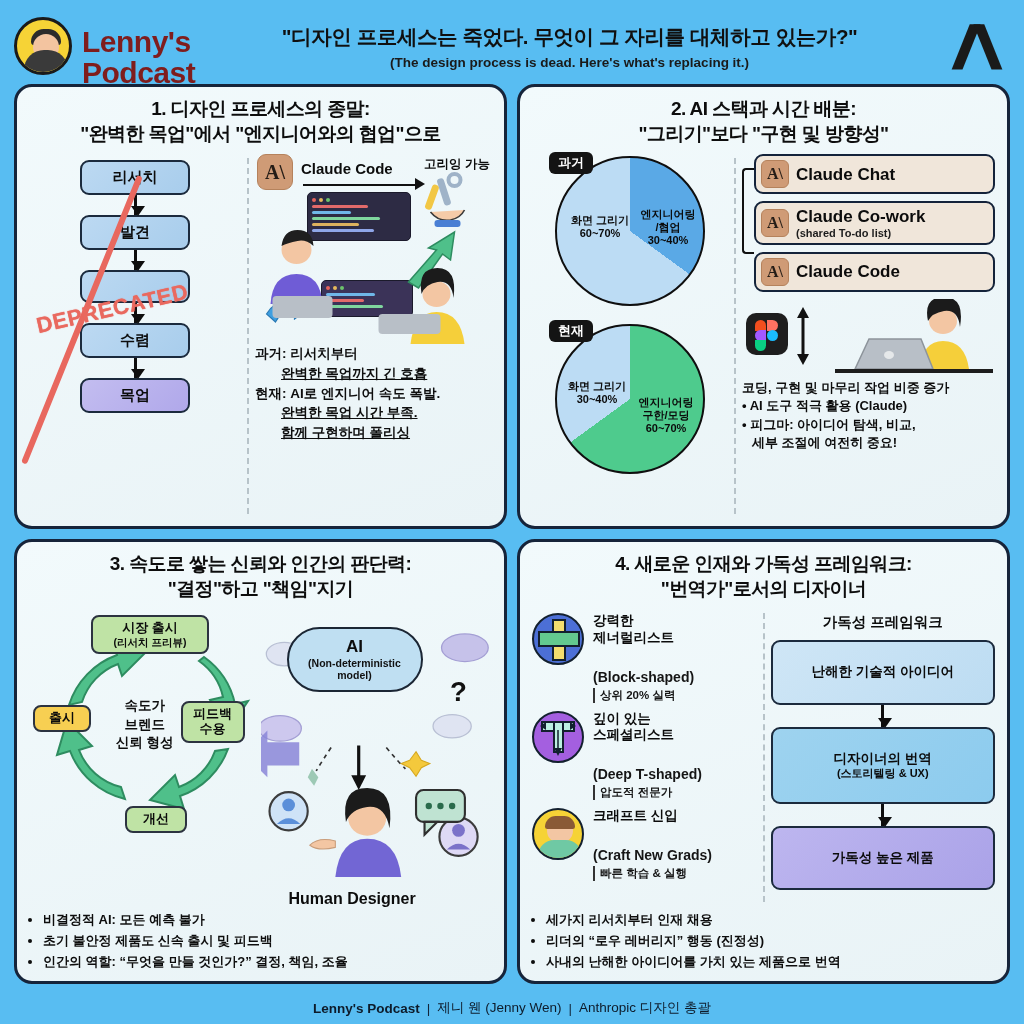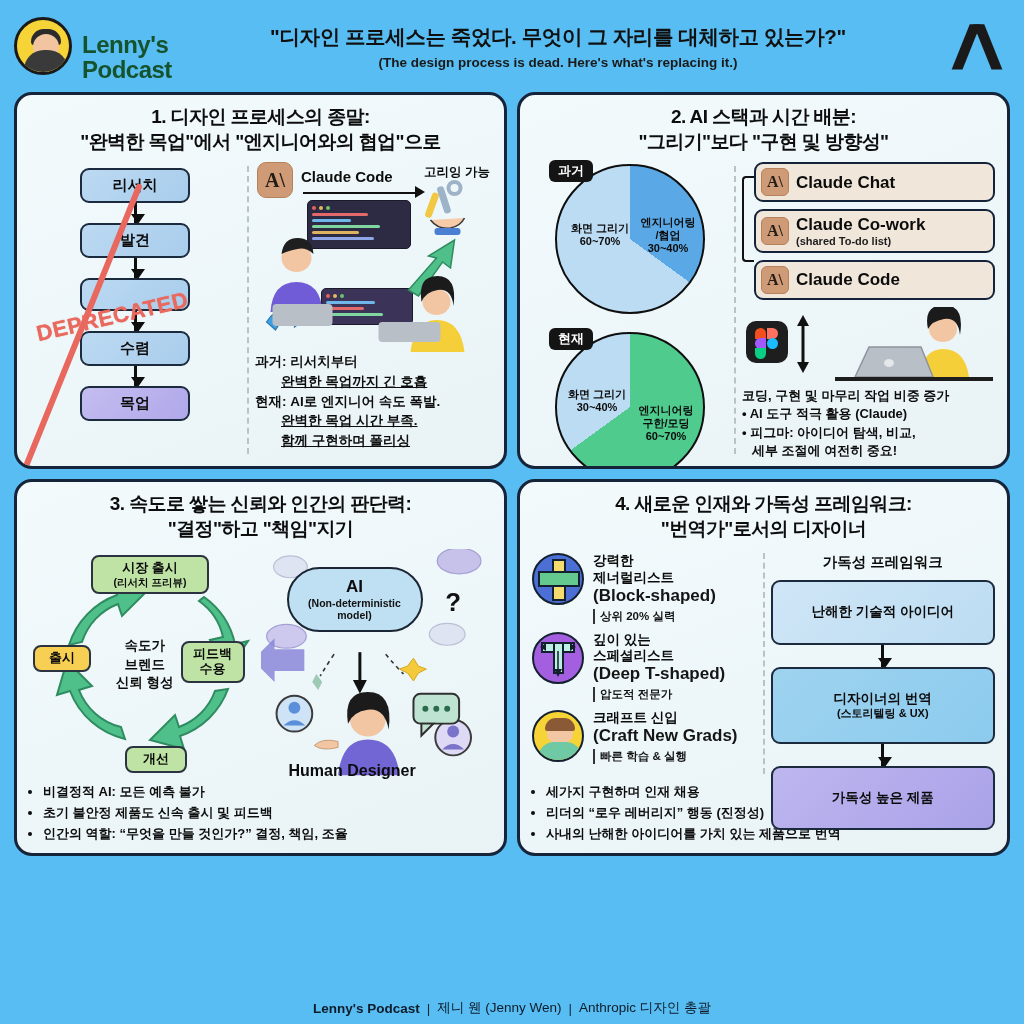--- a/index.html
+++ b/index.html
@@ -14,30 +14,30 @@
   
   .header { height: 88px; display: flex; align-items: center; padding: 4px 16px 0 14px; position: relative; }
   .avatar {
     width: 58px; height: 58px; border-radius: 50%;
     background: #f6d336; border: 3px solid #1a1a1a;
     flex: 0 0 auto; position: relative; overflow: hidden;
   }
   .avatar .face { position:absolute; width:26px; height:26px; border-radius:50%; background:#f3c4a0; left:16px; top:14px; }
   .avatar .hair { position:absolute; width:30px; height:16px; border-radius:15px 15px 4px 4px; background:#2b2b2b; left:14px; top:9px; }
   .avatar .body { position:absolute; width:44px; height:22px; border-radius:20px 20px 0 0; background:#3a3a3a; left:7px; bottom:0; }
-  .brand { margin-left: 10px; font-weight: 800; font-size: 24px; line-height: 1.02; color: #14532d; letter-spacing: -0.5px; margin-top: 23px; }
+  .brand { margin-left: 10px; font-weight: 800; font-size: 30px; line-height: 1.02; color: #7f1d1d; letter-spacing: -0.5px; margin-top: 23px; }
   .title-wrap { flex: 1; text-align: center; margin-left: -4px; }
   .main-title { font-size: 20.5px; font-weight: 800; color: #101010; letter-spacing: -0.4px; white-space: nowrap; }
   .sub-title { font-size: 13.5px; font-weight: 600; color: #1a1a1a; margin-top: 4px; }
   .anthropic-logo { width: 58px; height: 56px; flex: 0 0 auto; margin-right: 2px; }
 
   
   .grid {
-    position: absolute; left: 14px; top: 92px;
-    width: 996px; height: 764px;
+    position: absolute; left: 14px; top: 84px;
+    width: 996px; height: 900px;
     display: grid; grid-template-columns: 1fr 1fr; grid-template-rows: 1fr 1fr;
     gap: 10px;
   }
   .panel {
     background: linear-gradient(160deg,#f2fafc 0%, #e9f3f6 100%);
     border: 3px solid #16243a; border-radius: 18px;
     padding: 10px 12px 8px 12px;
     display: flex; flex-direction: column;
     position: relative; overflow: hidden;
   }
@@ -126,21 +126,21 @@
   .hd-lbl { position:absolute; font-weight:800; font-size:16px; color:#0c0c0c; }
 
   
   .bullets { font-size: 13px; font-weight: 800; color:#0d0d0d; line-height:1.55; padding-left:14px; margin-top:4px; }
   .bullets li { margin-bottom:1px; }
 
   
   .arch { display:flex; align-items:flex-start; gap:9px; margin-bottom:8px; }
   .arch-ic { width:52px; height:52px; border-radius:50%; border:2.5px solid #13202f; flex:0 0 auto; position:relative; }
   .arch-txt .t1 { font-weight:800; font-size:13.5px; color:#0b0b0b; line-height:1.2; }
-  .arch-txt .t2 { font-weight:700; font-size:17px; color:#151515; }
+  .arch-txt .t2 { font-weight:700; font-size:14px; color:#151515;margin-top:23px; }
   .arch-txt .t3 { font-weight:800; font-size:11.5px; color:#151515; border-left:2px solid #333; padding-left:5px; margin-top:1px; display:inline-block; }
 
   
   .fw-title { text-align:center; font-weight:800; font-size:14.5px; color:#0c0c0c; margin-bottom:8px; }
   .fwbox {
     border:2.5px solid #1b2a3d; border-radius:9px; text-align:center;
     font-weight:800; font-size:13.5px; color:#0b0b0b; padding:22px 6px; line-height:1.2;
   }
   .fwbox.b1 { background:linear-gradient(135deg,#cfe6f6,#bcdcf2); }
   .fwbox.b2 { background:linear-gradient(135deg,#9ed3ef,#8ccbee); }
@@ -512,21 +512,21 @@
           <div class="fwarrow"></div>
           <div class="fwbox b2">
             <span>디자이너의 번역</span>
             <span class="sm">(스토리텔링 &amp; UX)</span>
           </div>
           <div class="fwarrow"></div>
           <div class="fwbox b3">가독성 높은 제품</div>
         </div>
       </div>
       <ul class="bullets">
-        <li>세가지 구현하며 인재 채용</li>
+        <li>세가지 리서치부터 인재 채용</li>
         <li>리더의 “로우 레버리지” 행동 (진정성)</li>
         <li>사내의 난해한 아이디어를 가치 있는 제품으로 번역</li>
       </ul>
     </div>
   </div>
 
 </div>
 
 <div class="footer">
   <span class="b">Lenny's Podcast</span>

